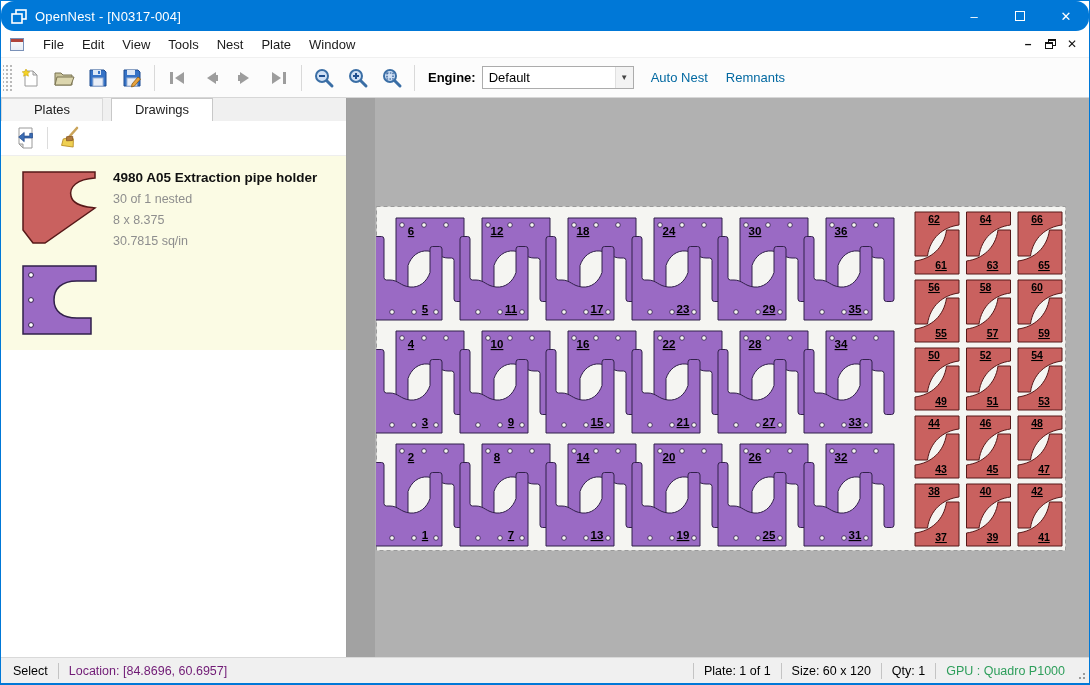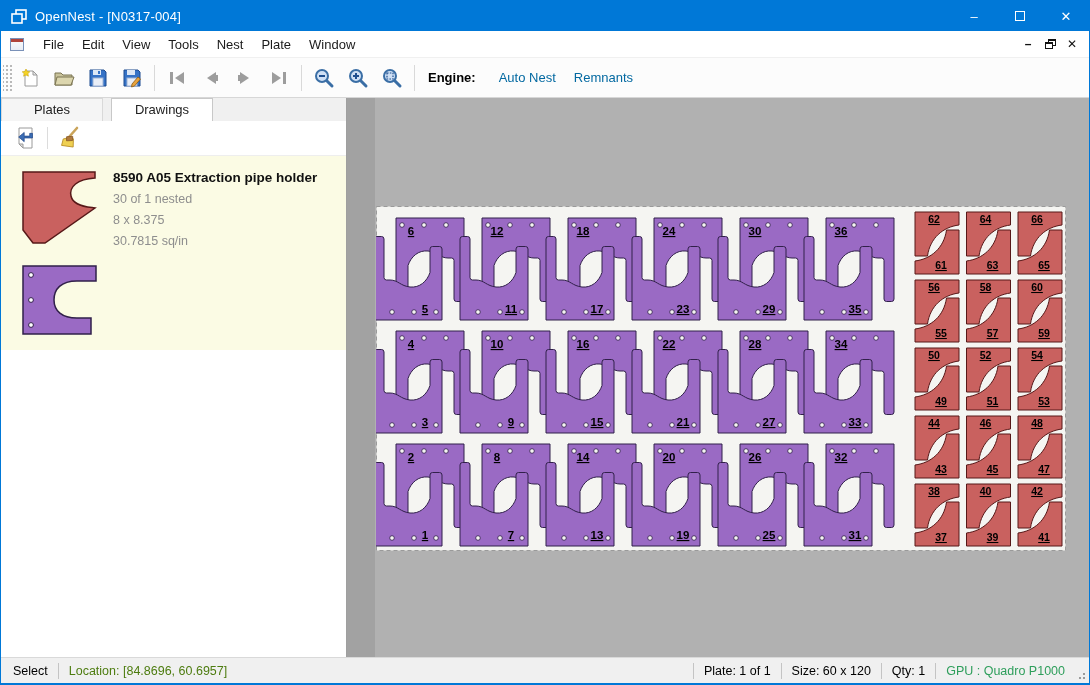--- a/index.html
+++ b/index.html
@@ -1,20 +1,20 @@
 <!DOCTYPE html>
 <html><head>
 <meta charset="utf-8">
 <style>
   * { margin:0; padding:0; box-sizing:border-box; }
   html,body { width:1090px; height:685px; font-family:"Liberation Sans","DejaVu Sans",sans-serif; }
   .window { width:1090px; height:685px; display:flex; flex-direction:column; border:1px solid #0078d7; border-bottom:2px solid #0078d7; background:#fff; overflow:hidden; }
 
   
-  .titlebar { height:30px; background:#0078d7; color:#fff; display:flex; align-items:center; flex:0 0 auto; }
+  .titlebar { height:30px; background:#0078d7; color:#fff; display:flex; align-items:center; flex:0 0 auto;border-radius:13px; }
   .titlebar .app-icon { margin:0 8px 0 10px; display:flex; }
   .titlebar .title-text { font-size:13px; letter-spacing:.2px; }
   .caption-buttons { margin-left:auto; display:flex; height:100%; }
   .caption-btn { width:46px; height:100%; display:flex; align-items:center; justify-content:center; color:#fff; font-size:13px; }
   .max-glyph { width:10px; height:10px; border:1px solid #fff; display:inline-block; }
 
   
   .menubar { height:27px; background:#fff; display:flex; align-items:center; border-bottom:1px solid #f0f0f0; flex:0 0 auto; }
   .mdi-doc-icon { width:14px; height:13px; margin:0 10px 0 9px; border:1px solid #7a91b8; background:linear-gradient(#fdfdfd,#e8edf5); position:relative; }
   .mdi-doc-icon::before { content:""; position:absolute; left:0; top:0; right:0; height:3px; background:#b0443c; }
@@ -62,21 +62,21 @@
   .plate-bg { fill:#f5f5f2; stroke:#9a9a9a; stroke-width:1; stroke-dasharray:4 3; }
   .purple-part { fill:#9a6ac4; stroke:#31204a; stroke-width:1; }
   .red-part { fill:#c9615f; stroke:#571818; stroke-width:1; }
   .part-hole { fill:#f5f5f2; stroke:#31204a; stroke-width:0.8; }
   .part-num { font-family:"Liberation Sans",sans-serif; font-weight:bold; fill:#000; text-decoration:underline; }
 
   
   .statusbar { height:26px; background:#f0f0f0; border-top:1px solid #d9d9d9; display:flex; align-items:center; font-size:12.5px; flex:0 0 auto; }
   .sb-item { padding:0 10px; color:#000000; }
   .sb-sep { width:1px; height:16px; background:#c4c4c4; }
-  .sb-muted { color:#4d7c0f; }
+  .sb-muted { color:#701a75; }
   .sb-right { margin-left:auto; display:flex; align-items:center; height:100%; }
   .sb-gpu { color:#2e9e5b; }
   .sb-grip { width:14px; height:100%; display:flex; align-items:flex-end; justify-content:flex-end; padding:0 3px 3px 0; }
 </style>
 </head>
 <body>
 
 <div class="window">
 
   <div class="titlebar">
@@ -191,20 +191,24 @@
     </div>
     <div class="tb-btn">
       <svg width="22" height="22" viewBox="0 0 22 22">
         <circle cx="9" cy="9" r="6" fill="#cfe0f5" stroke="#3a6ea5" stroke-width="2"></circle>
         <rect x="6" y="6" width="6" height="6" fill="none" stroke="#1f4f8f" stroke-width="1.2" stroke-dasharray="1.6 1.2"></rect>
         <line x1="14" y1="14" x2="19" y2="19" stroke="#3a6ea5" stroke-width="3" stroke-linecap="round"></line>
       </svg>
     </div>
     <div class="tb-sep"></div>
     <span class="engine-label">Engine:</span>
+    <div class="combo">
+      <span class="combo-text">Default</span>
+      <span class="combo-arrow">▼</span>
+    </div>
     <div class="tb-text-btn" style="margin-left:8px;">Auto Nest</div>
     <div class="tb-text-btn">Remnants</div>
   </div>
 
   <div class="body">
 
     <div class="left-panel">
       <div class="tabs-row">
         <div class="tab">Plates</div>
         <div class="tab active">Drawings</div>
@@ -227,21 +231,21 @@
         </div>
       </div>
       <div class="drawing-list">
         <div class="drawing-item">
           <div class="thumb">
             <svg width="80" height="82" viewBox="0 0 80 82">
               <path d="M4,4 H76 V10 C58,11 50,19 52,28 C53.5,35 62,38.5 73,39.5 L76,40 L26,75 L14,75 L4,62 Z" fill="#c9615f" stroke="#571818" stroke-width="1.5"></path>
             </svg>
           </div>
           <div class="item-text">
-            <div class="item-title">8590 A05 Extraction pipe holder</div>
+            <div class="item-title">4980 A05 Extraction pipe holder</div>
             <div class="item-line">30 of 1 nested</div>
             <div class="item-line">8 x 8.375</div>
             <div class="item-line">30.7815 sq/in</div>
           </div>
         </div>
         <div class="drawing-item">
           <div class="thumb">
             <svg width="80" height="76" viewBox="0 0 80 76">
               <path d="M4,4 H77 V19 H58 C42,19 35,27 35,38 C35,49 43,56 58,56 H72 V72 H4 Z" fill="#9a6ac4" stroke="#31204a" stroke-width="1.5"></path>
               <circle cx="12" cy="13" r="2.4" fill="#fff" stroke="#31204a"></circle>

